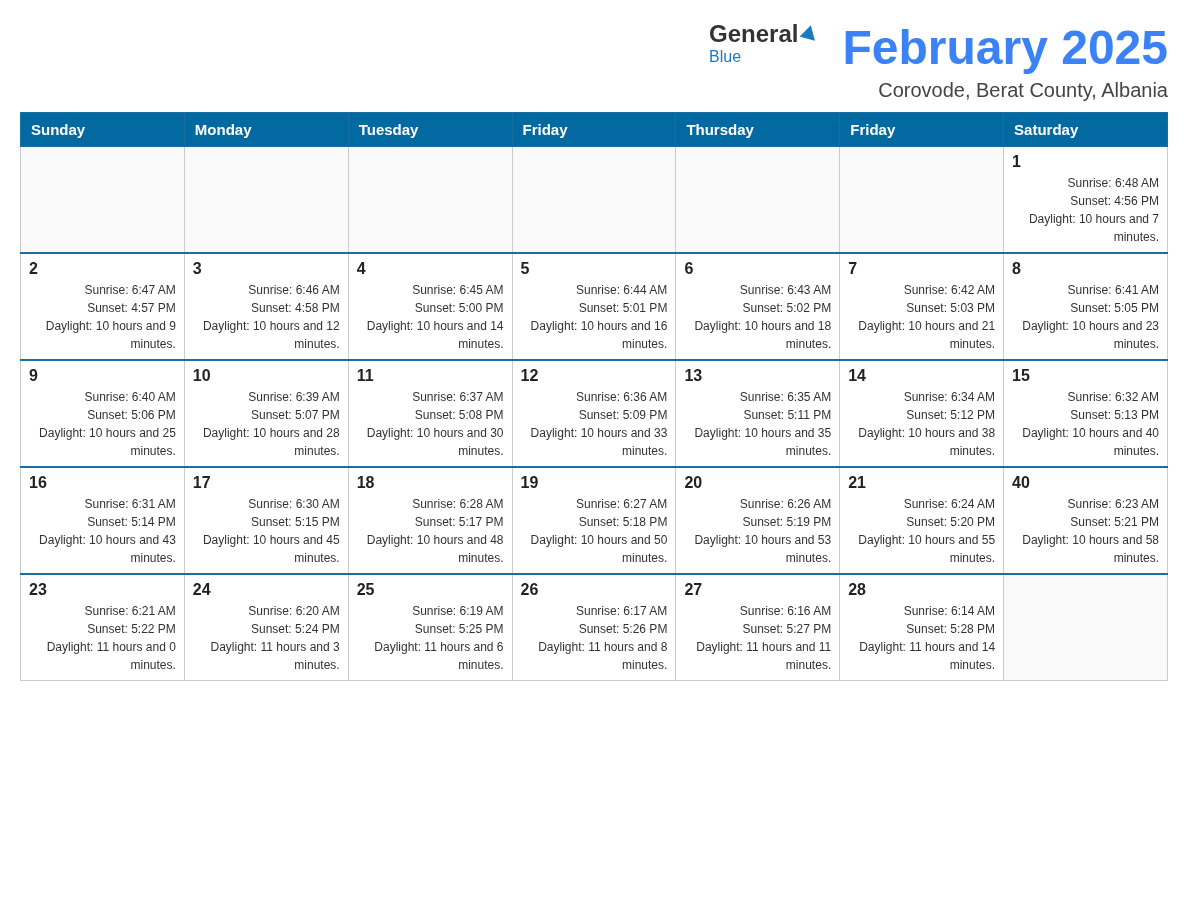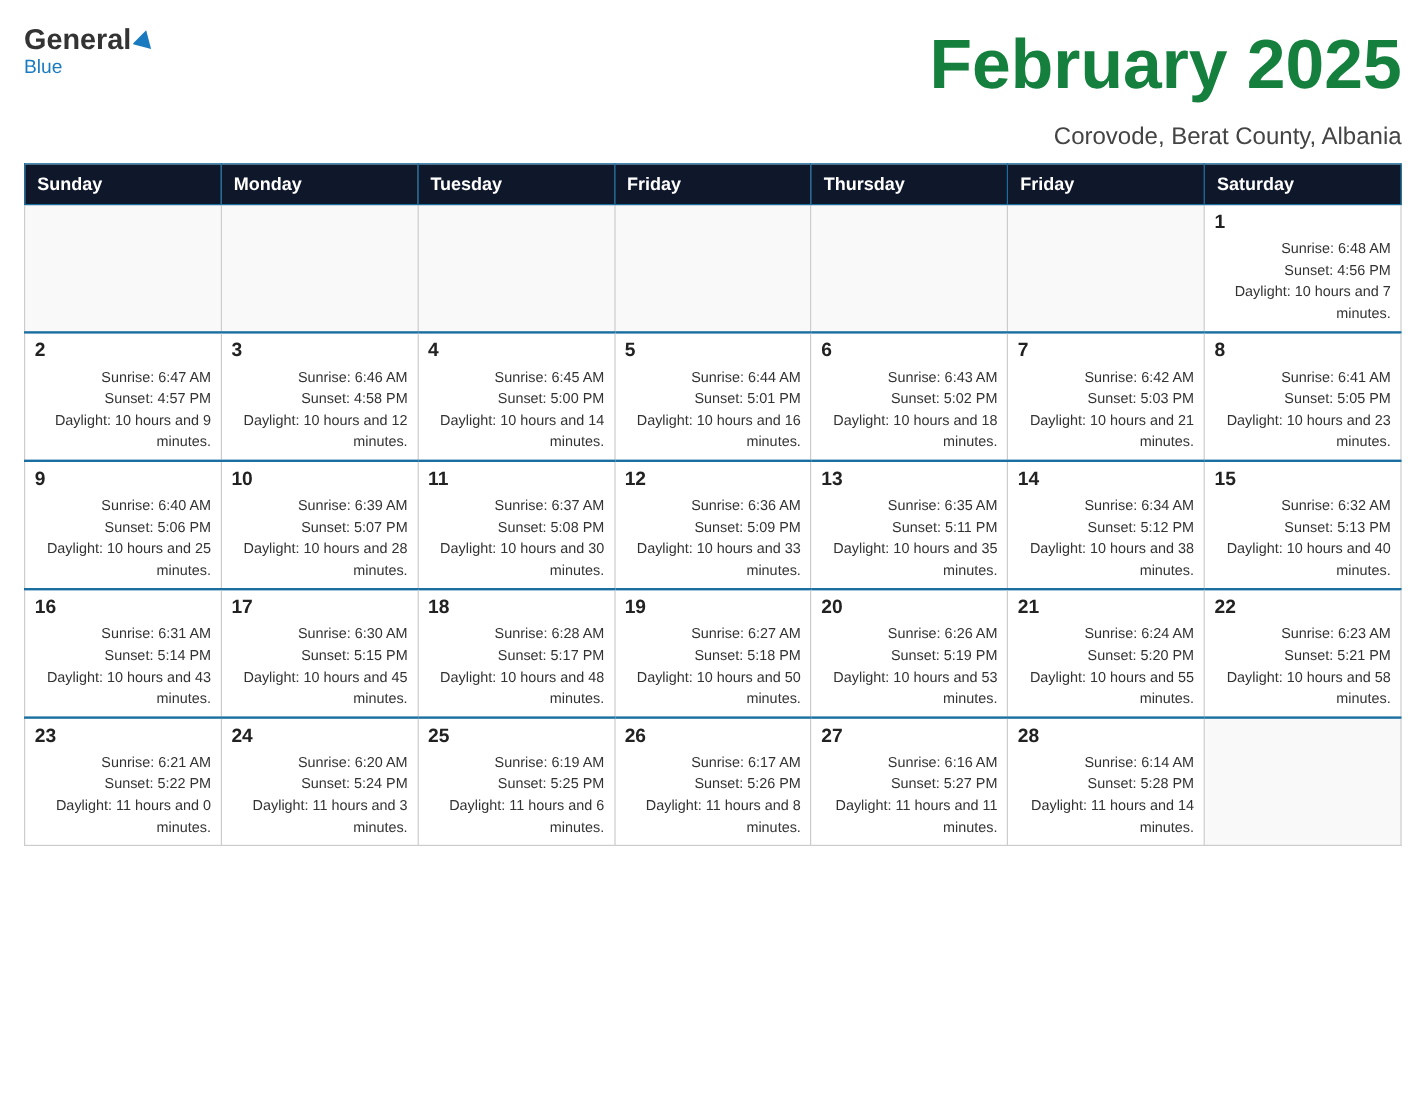--- a/index.html
+++ b/index.html
@@ -5,53 +5,54 @@
     * { box-sizing: border-box; margin: 0; padding: 0; }
     body {
       font-family: Arial, sans-serif;
       background: #fff;
       padding: 20px;
       width: 1188px;
       min-height: 918px;
     }
     .header {
       display: flex;
-      justify-content: space-between;
+      justify-content: flex-end;
       align-items: flex-start;
       margin-bottom: 10px;
     }
     .logo {
       display: flex;
       flex-direction: column;
       align-items: flex-start;
     }
     .logo-line1 {
       display: flex;
       align-items: center;
     }
     .title-section {
       text-align: right;
     }
     .month-title {
-      font-size: 58px;
+      font-size: 48px;
       font-weight: bold;
-      color: #15803d;
+      color: #3b82f6;
+      margin-left: 24px;
     }
     .location-title {
       font-size: 20px;
       color: #444;
-      margin-top: 16px;
+      margin-top: 4px;
     }
     .calendar {
       width: 100%;
       border-collapse: collapse;
       border: 1px solid #ccc;
     }
     .calendar th {
-      background-color: #0f172a;
+      background-color: #0369a1;
       color: #fff;
       font-size: 15px;
       font-weight: bold;
       padding: 8px 10px;
       text-align: left;
       border: 1px solid #1a6fa0;
     }
     .calendar td {
       vertical-align: top;
       padding: 6px 8px;
@@ -209,21 +210,21 @@
         </td>
         <td>
           <span class="day-number">20</span>
           <div class="day-info">Sunrise: 6:26 AM<br>Sunset: 5:19 PM<br>Daylight: 10 hours and 53 minutes.</div>
         </td>
         <td>
           <span class="day-number">21</span>
           <div class="day-info">Sunrise: 6:24 AM<br>Sunset: 5:20 PM<br>Daylight: 10 hours and 55 minutes.</div>
         </td>
         <td>
-          <span class="day-number">22</span>
+          <span class="day-number">40</span>
           <div class="day-info">Sunrise: 6:23 AM<br>Sunset: 5:21 PM<br>Daylight: 10 hours and 58 minutes.</div>
         </td>
       </tr>
       <tr class="row-divider">
         <td>
           <span class="day-number">23</span>
           <div class="day-info">Sunrise: 6:21 AM<br>Sunset: 5:22 PM<br>Daylight: 11 hours and 0 minutes.</div>
         </td>
         <td>
           <span class="day-number">24</span>

